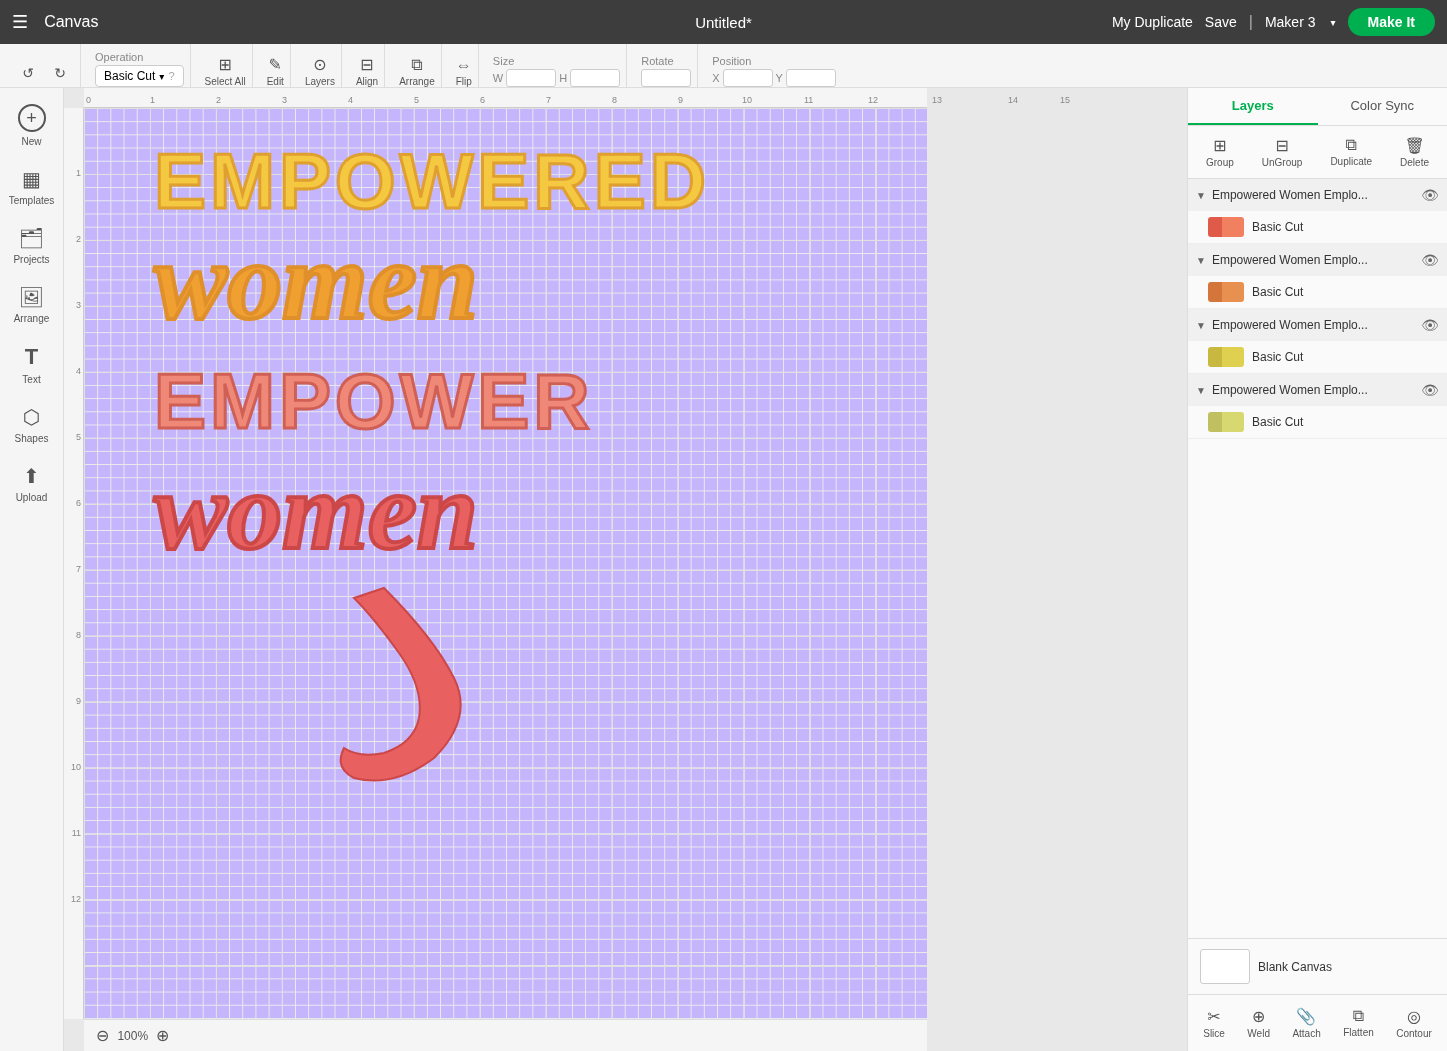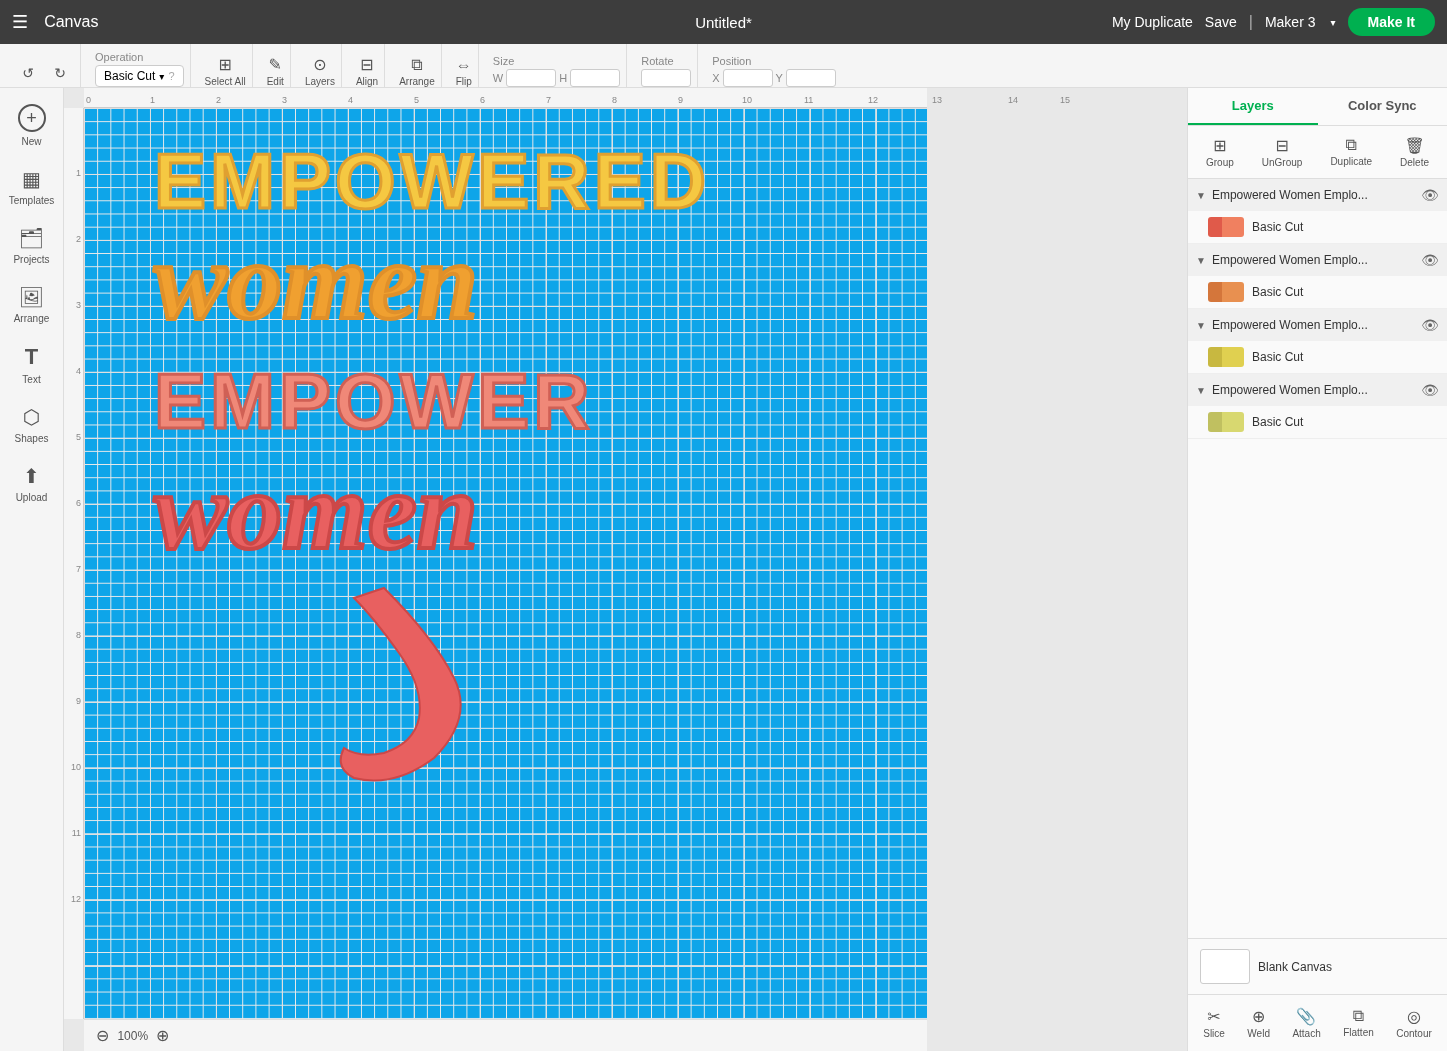--- a/index.html
+++ b/index.html
@@ -42,39 +42,39 @@
     .sidebar-item { display: flex; flex-direction: column; align-items: center; padding: 8px 4px; cursor: pointer; border-radius: 6px; width: 56px; gap: 4px; }
     .sidebar-item-icon { font-size: 20px; color: #555; }
     .sidebar-item-label { font-size: 10px; color: #555; text-align: center; }
 
     
     .canvas-area {
       flex: 1; background: #e8e8e8; position: relative; overflow: hidden;
     }
     .ruler-h { position: absolute; top: 0; left: 20px; right: 0; height: 20px; background: #f5f5f5; border-bottom: 1px solid #ccc; display: flex; align-items: flex-end; }
     .ruler-v { position: absolute; top: 20px; left: 0; width: 20px; bottom: 0; background: #f5f5f5; border-right: 1px solid #ccc; display: flex; flex-direction: column; }
-    .canvas-content { position: absolute; top: 20px; left: 20px; right: 0; bottom: 0; background: #0ea5e9; overflow: hidden; }
+    .canvas-content { position: absolute; top: 20px; left: 20px; right: 0; bottom: 0; background: #c4b5fd; overflow: hidden; }
     .grid-bg {
       position: absolute; top: 0; left: 0; right: 0; bottom: 0;
       background-image: 
         linear-gradient(to right, #e0e0e0 1px, transparent 1px),
         linear-gradient(to bottom, #e0e0e0 1px, transparent 1px),
         linear-gradient(to right, #ebebeb 1px, transparent 1px),
         linear-gradient(to bottom, #ebebeb 1px, transparent 1px);
       background-size: 66px 66px, 66px 66px, 13.2px 13.2px, 13.2px 13.2px;
     }
     .canvas-design { position: absolute; top: 10px; left: 50px; }
 
     
     .canvas-bottom { position: absolute; bottom: 0; left: 20px; right: 0; height: 32px; background: #f5f5f5; border-top: 1px solid #ddd; display: flex; align-items: center; padding: 0 12px; gap: 8px; font-size: 12px; color: #555; }
 
     
     .right-panel { width: 260px; background: #fafafa; border-left: 1px solid #ddd; display: flex; flex-direction: column; }
     .right-panel-tabs { display: flex; border-bottom: 1px solid #ddd; }
-    .right-tab { flex: 1; text-align: center; padding: 10px; font-size: 13px; cursor: pointer; color: #555; font-weight: bold; }
+    .right-tab { flex: 1; text-align: center; padding: 10px; font-size: 13px; cursor: pointer; color: #555; }
     .right-tab.active { border-bottom: 2px solid #00b050; color: #00b050; font-weight: 600; }
     .right-panel-actions { display: flex; justify-content: space-around; padding: 6px 4px; border-bottom: 1px solid #ddd; }
     .panel-action { display: flex; flex-direction: column; align-items: center; gap: 2px; cursor: pointer; color: #555; padding: 4px 8px; border-radius: 4px; }
     .panel-action-icon { font-size: 16px; }
     .panel-action-label { font-size: 10px; }
 
     
     .layers-list { flex: 1; overflow-y: auto; }
     .layer-group { border-bottom: 1px solid #eee; }
     .layer-group-header { display: flex; align-items: center; padding: 8px 8px; gap: 6px; background: #f0f0f0; cursor: pointer; }

